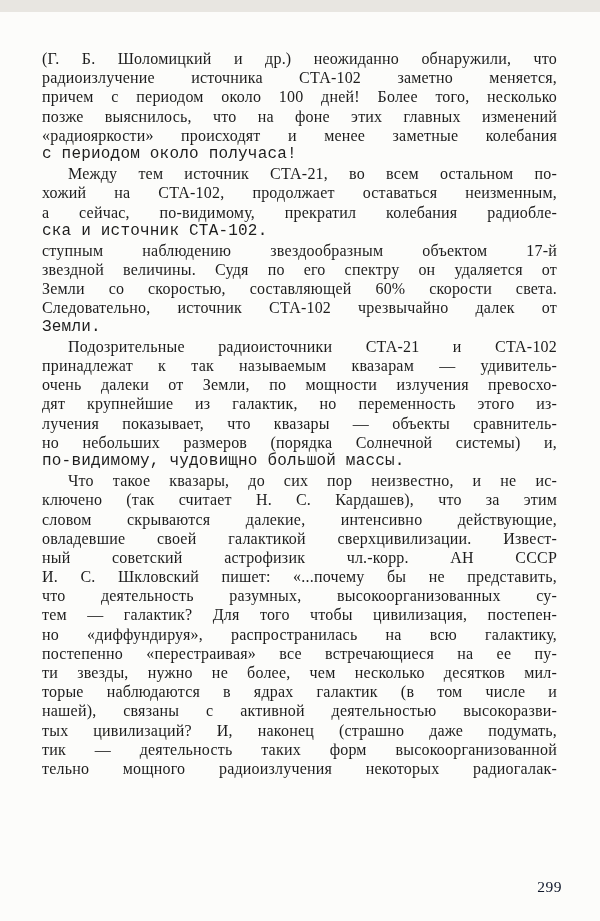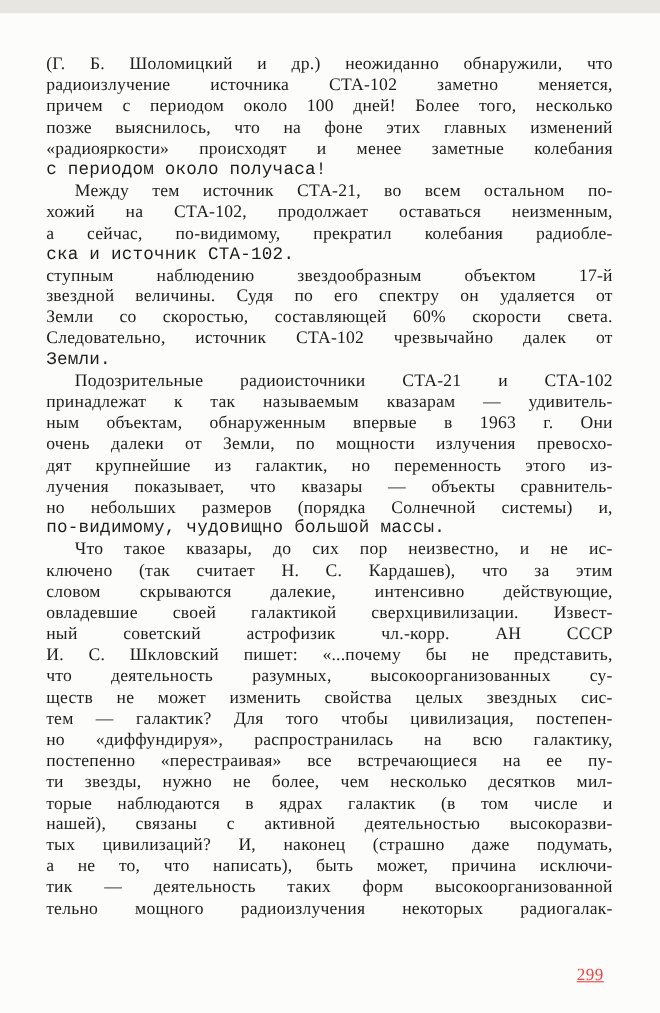--- a/index.html
+++ b/index.html
@@ -41,25 +41,24 @@
   .line.no-justify {
     text-align-last: left;
     font-family: Liberation Mono, monospace;
   }
   .line.indent {
     text-indent: 26px;
   }
   .page-number {
     position: absolute;
     top: 866px;
-    right: 51px;
+    right: 38px;
     font-size: 15.5px;
     letter-spacing: 0.5px;
-    color: #ef4444;
-    text-decoration: underline;
+    color: #0f172a;
   }
 </style>
 </head>
 <body>
 
 <div class="page">
   <div class="text-block">
       <div class="paragraph">
         <div class="line">(Г. Б. Шоломицкий и др.) неожиданно обнаружили, что</div>
         <div class="line">радиоизлучение источника СТА-102 заметно меняется,</div>
@@ -77,42 +76,39 @@
       <div class="paragraph">
         <div class="line">ступным наблюдению звездообразным объектом 17-й</div>
         <div class="line">звездной величины. Судя по его спектру он удаляется от</div>
         <div class="line">Земли со скоростью, составляющей 60% скорости света.</div>
         <div class="line">Следовательно, источник СТА-102 чрезвычайно далек от</div>
         <div class="line no-justify">Земли.</div>
       </div>
       <div class="paragraph">
         <div class="line indent">Подозрительные радиоисточники СТА-21 и СТА-102</div>
         <div class="line">принадлежат к так называемым квазарам — удивитель-</div>
-        <div class="line">ным объектам, обнаруженным впервые в 1963 г. Они</div>
         <div class="line">очень далеки от Земли, по мощности излучения превосхо-</div>
         <div class="line">дят крупнейшие из галактик, но переменность этого из-</div>
         <div class="line">лучения показывает, что квазары — объекты сравнитель-</div>
         <div class="line">но небольших размеров (порядка Солнечной системы) и,</div>
         <div class="line no-justify">по-видимому, чудовищно большой массы.</div>
       </div>
       <div class="paragraph">
         <div class="line indent">Что такое квазары, до сих пор неизвестно, и не ис-</div>
         <div class="line">ключено (так считает Н. С. Кардашев), что за этим</div>
         <div class="line">словом скрываются далекие, интенсивно действующие,</div>
         <div class="line">овладевшие своей галактикой сверхцивилизации. Извест-</div>
         <div class="line">ный советский астрофизик чл.-корр. АН СССР</div>
         <div class="line">И. С. Шкловский пишет: «...почему бы не представить,</div>
         <div class="line">что деятельность разумных, высокоорганизованных су-</div>
-        <div class="line">ществ не может изменить свойства целых звездных сис-</div>
         <div class="line">тем — галактик? Для того чтобы цивилизация, постепен-</div>
         <div class="line">но «диффундируя», распространилась на всю галактику,</div>
         <div class="line">постепенно «перестраивая» все встречающиеся на ее пу-</div>
         <div class="line">ти звезды, нужно не более, чем несколько десятков мил-</div>
         <div class="line">торые наблюдаются в ядрах галактик (в том числе и</div>
         <div class="line">нашей), связаны с активной деятельностью высокоразви-</div>
         <div class="line">тых цивилизаций? И, наконец (страшно даже подумать,</div>
-        <div class="line">а не то, что написать), быть может, причина исключи-</div>
         <div class="line">тик — деятельность таких форм высокоорганизованной</div>
         <div class="line">тельно мощного радиоизлучения некоторых радиогалак-</div>
       </div>
     </div>
   <div class="page-number">299</div>
 </div>
 
 </body></html>

